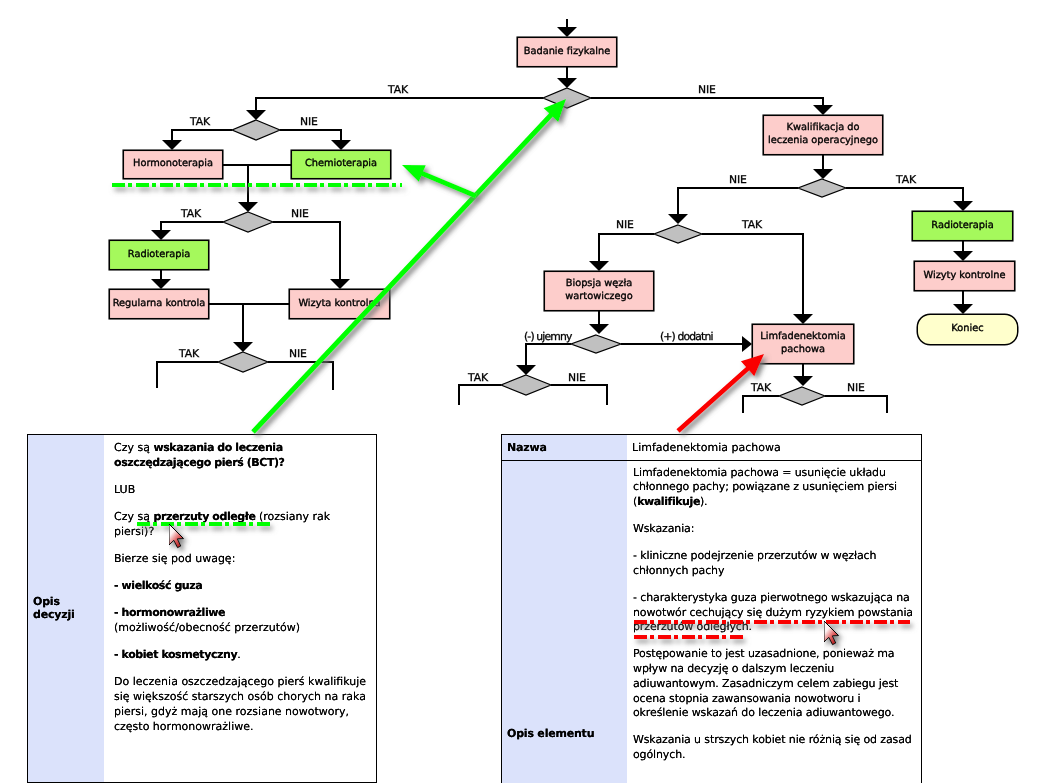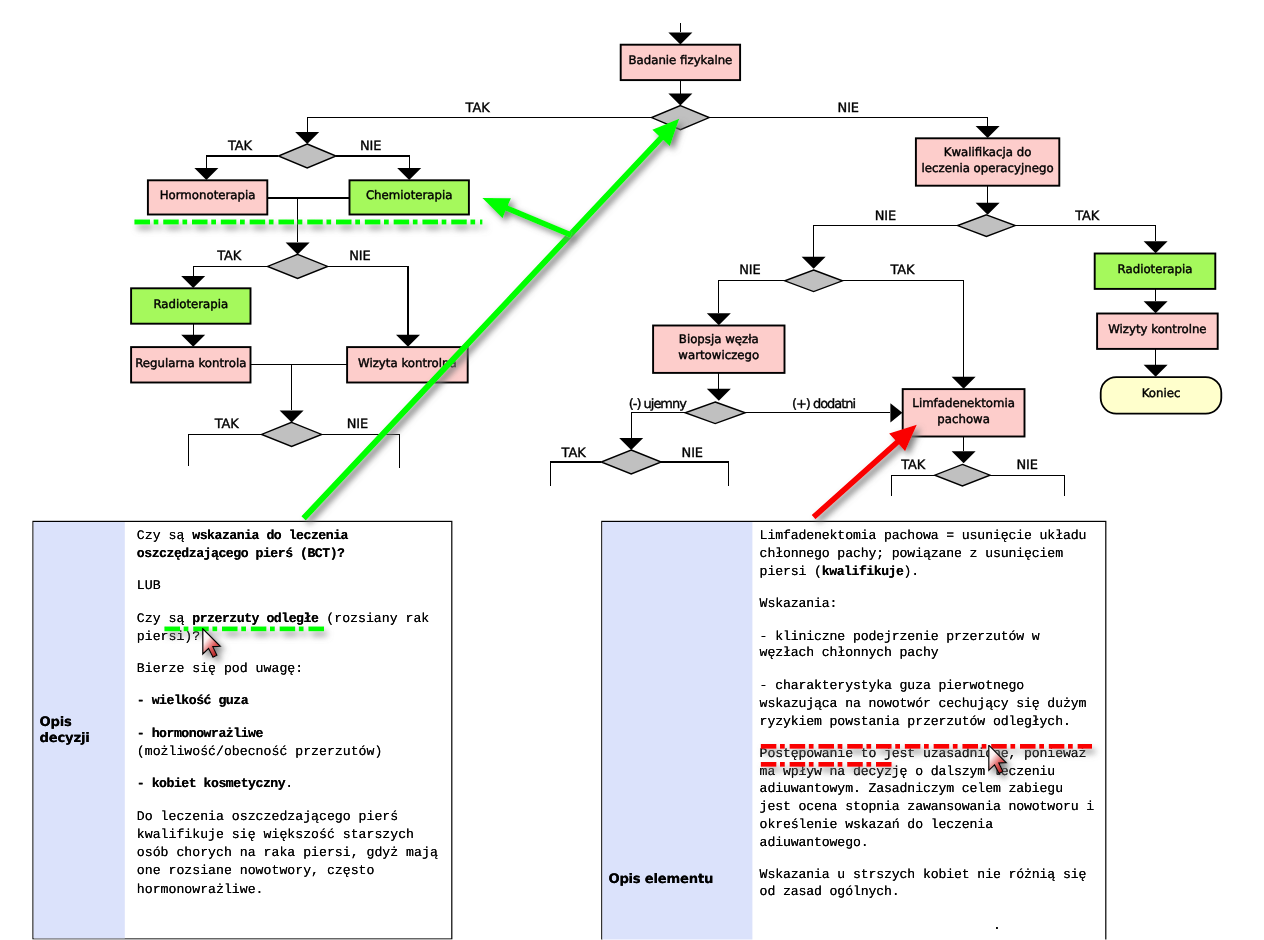--- a/index.html
+++ b/index.html
@@ -15,21 +15,21 @@
   .panel{position:absolute;border:1.4px solid #000;box-sizing:border-box;background:#fff;}
   #panel1{left:27px;top:421px;width:350px;height:349px;}
   #panel2{left:501px;top:421px;width:421px;height:368px;}
   #panel1 .panelLabelCell{width:76px;}
   #panel2 .panelLabelCell{width:125px;}
   .panelLabelCell{background:#dbe2fb;font-weight:bold;font-size:11px;color:#000;letter-spacing:-0.2px;}
   table.ptab{border-collapse:collapse;width:100%;height:100%;font-size:11px;table-layout:fixed;}
   table.ptab td{vertical-align:top;padding:0;border:0;box-sizing:border-box;}
   .panelLabelCell{vertical-align:middle !important;padding-left:5px !important;}
   #p1label{padding-bottom:2px !important;}
-  .pbody p{margin:0 0 11.9px 0;line-height:15.1px;font-family:Liberation Mono, monospace;}
+  .pbody p{margin:0 0 11.9px 0;line-height:15.1px;}
   table.ptab td.pbody{padding:5px 7px 0 10px;}
   .pbody b{letter-spacing:-0.42px;}
   .pbody,.panelLabelCell,.hdrval{color:#000;text-shadow:0 0 0.1px rgba(0,0,0,0.9);}
   table.ptab td#p2body{font-size:11px;letter-spacing:-0.12px;padding-left:6px;}
   #p2body p{line-height:14.75px;margin:0 0 12.3px 0;white-space:pre-wrap;}
   #p2hdr td{border-bottom:1.2px solid #000;height:25px;vertical-align:middle;}
   #p2hdr .hdrval{padding-left:5px;font-size:11px;}
   #p2label{vertical-align:bottom !important;padding-bottom:62px !important;}
 </style>
 </head>
@@ -257,20 +257,24 @@
               <p><span>Do leczenia oszczedzającego pierś kwalifikuje się większość starszych osób chorych na raka piersi, gdyż mają one rozsiane nowotwory, często hormonowrażliwe.</span></p>
             </td>
     </tr>
         </tbody>
       </table>
   </div>
 
   <div class="panel" id="panel2">
     <table class="ptab">
       <tbody>
+          <tr id="p2hdr">
+        <td class="panelLabelCell" id="p2hlabel">Nazwa</td>
+        <td class="hdrval" id="p2hval">Limfadenektomia pachowa</td>
+      </tr>
       <tr>
         <td class="panelLabelCell p2rl" id="p2label">Opis elementu</td>
         <td class="pbody" id="p2body">
               <p><span>Limfadenektomia pachowa = usunięcie układu chłonnego pachy; powiązane z usunięciem piersi (</span><b>kwalifikuje</b><span>).</span></p>
               <p><span>Wskazania:</span></p>
               <p><span>- kliniczne podejrzenie przerzutów w węzłach chłonnych pachy</span></p>
               <p><span>- charakterystyka guza pierwotnego wskazująca na nowotwór cechujący się dużym ryzykiem powstania przerzutów odległych.</span></p>
               <p><span>Postępowanie to jest uzasadnione, ponieważ ma wpływ na decyzję o dalszym leczeniu adiuwantowym. Zasadniczym celem zabiegu jest ocena stopnia zawansowania nowotworu i określenie wskazań do leczenia adiuwantowego.</span></p>
               <p><span>Wskazania u strszych kobiet nie różnią się od zasad ogólnych.</span></p>
               <p><span>                              .</span></p>

